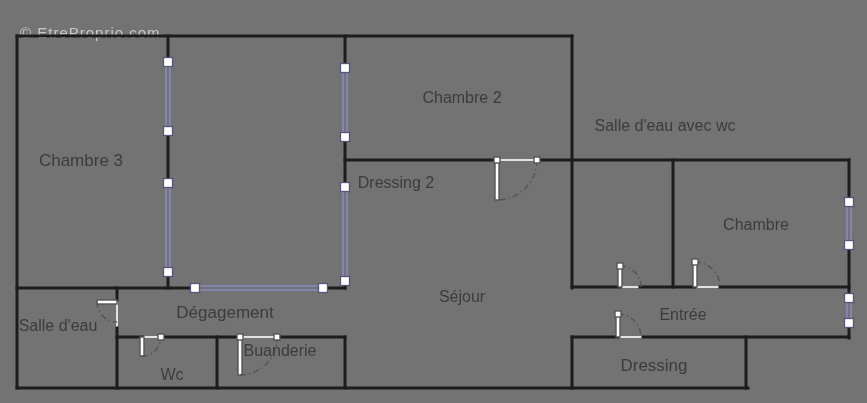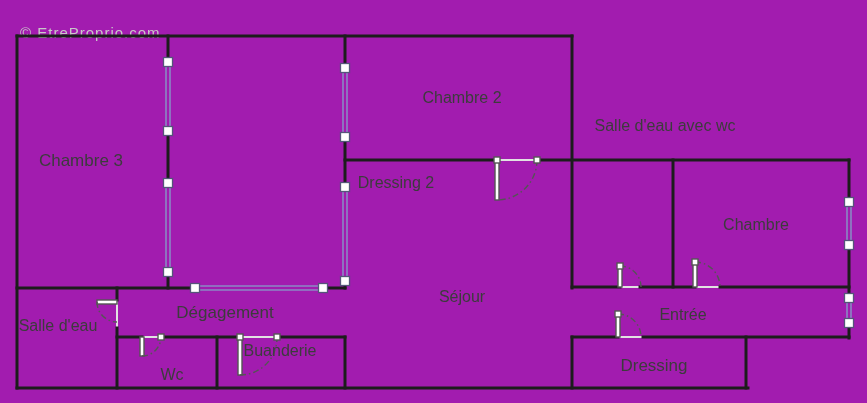--- a/index.html
+++ b/index.html
@@ -1,16 +1,16 @@
 <!DOCTYPE html>
 <html><head>
 <meta charset="utf-8">
 <style>
   html,body{margin:0;padding:0;background:#ffffff;}
-  .plan{position:relative;width:867px;height:403px;background:#a21caf;overflow:hidden;}
+  .plan{position:relative;width:867px;height:403px;background:#737373;overflow:hidden;}
   svg text{font-family:"Liberation Sans","DejaVu Sans",sans-serif;}
   .room-label{font-size:16px;}
   .room-label.big{font-size:17px;}
   .watermark{font-size:15px;letter-spacing:1px;}
 </style>
 </head>
 <body>
 
 <div class="plan">
 <svg width="867" height="403" viewBox="0 0 867 403" xmlns="http://www.w3.org/2000/svg">

